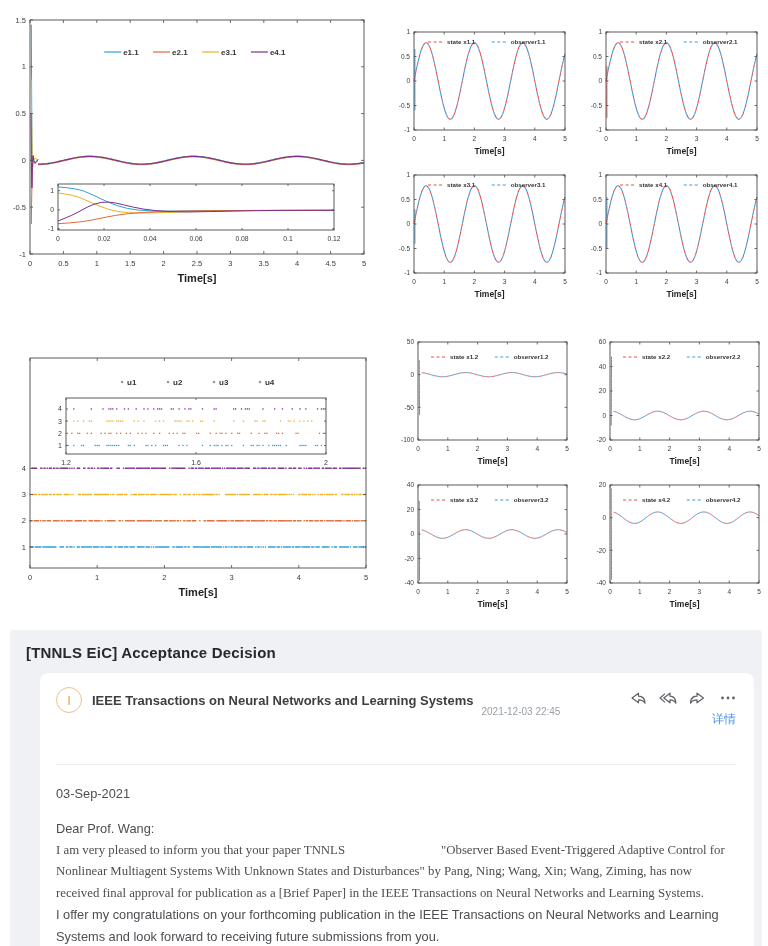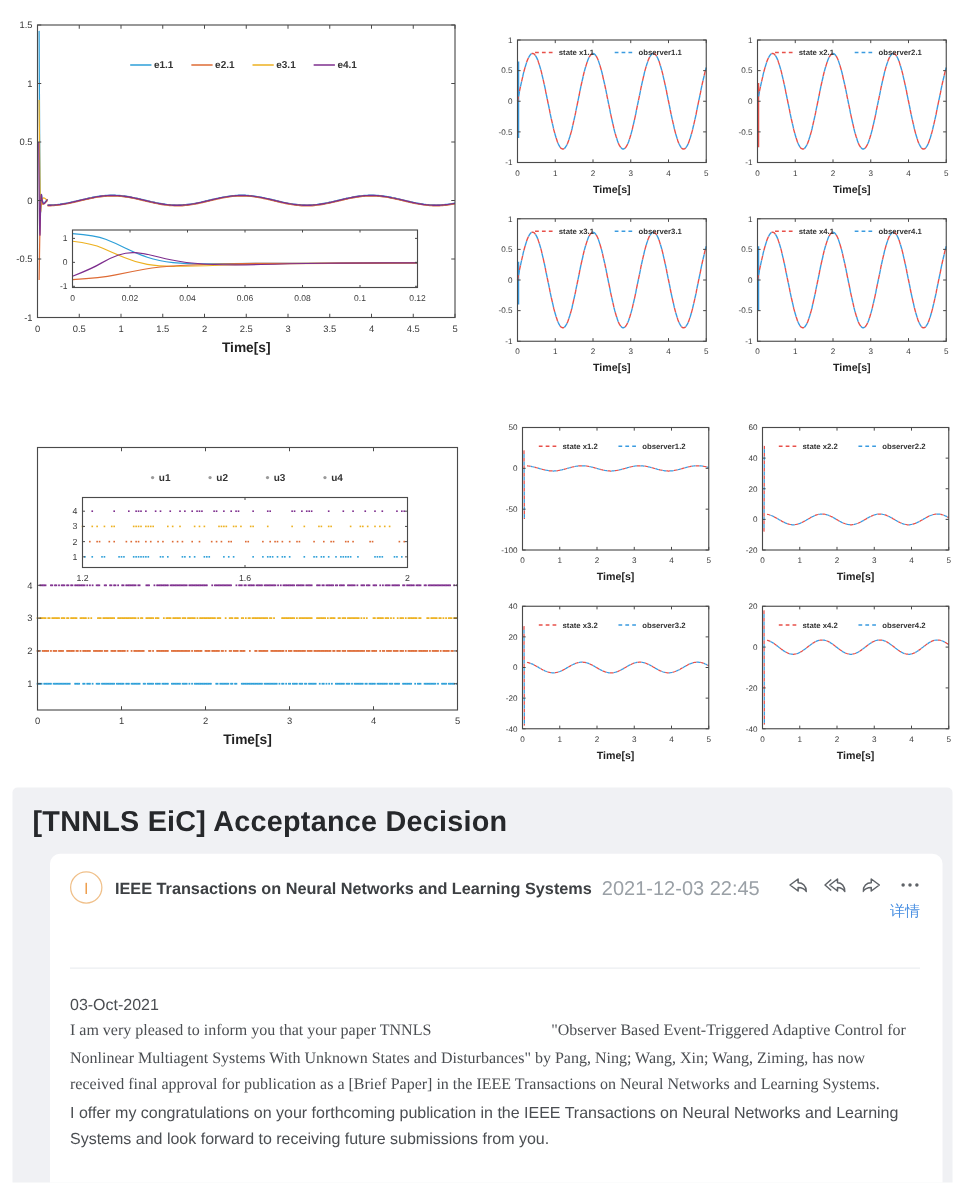--- a/index.html
+++ b/index.html
@@ -7,28 +7,28 @@
   .figs { padding:6px 0 0 2px; background:#fff; }
   .figrow { display:flex; align-items:flex-start; }
   .figrow + .figrow { margin-top:10px; }
   .grid2 { display:grid; grid-template-columns:repeat(2,186px); gap:2px 6px; margin-left:10px; margin-top:16px; }
   svg { display:block; }
   svg text { font-family:"Liberation Sans",sans-serif; }
   .fig-control { margin-top:12px; }
 
   .email-panel { margin:14px 6px 0 10px; height:330px; background:#f0f1f4; border-radius:4px;
                  padding:12px 8px 0 16px; overflow:hidden; }
-  .email-subject { font-size:23px; font-weight:700; color:#26282b; margin:2px 0 12px 0; letter-spacing:0.2px; }
+  .email-subject { font-size:15px; font-weight:700; color:#26282b; margin:2px 0 12px 0; letter-spacing:0.2px; }
   .email-card { background:#fff; border-radius:8px 8px 0 0; margin-left:14px; height:100%;
                 padding:14px 18px 16px 16px; }
   .email-head { display:flex; align-items:flex-start; }
   .avatar { width:26px; height:26px; border:1px solid #f0c08a; color:#ee9f4e; border-radius:50%;
             display:flex; align-items:center; justify-content:center; font-size:13px; flex:0 0 auto; }
   .sender { font-size:13px; font-weight:700; color:#3d4043; margin:6px 0 0 10px; }
-  .etime { font-size:16px; color:#9aa0a6; margin:6px 0 0 8px; white-space:nowrap; }
+  .etime { font-size:10px; color:#9aa0a6; margin:19px 0 0 8px; white-space:nowrap; }
   .head-spacer { flex:1; }
   .actions-col { display:flex; flex-direction:column; align-items:flex-end; margin-top:3px; }
   .action-icons { display:flex; gap:13px; align-items:center; }
   .action-icons svg { cursor:pointer; }
   .details-link { font-size:12px; color:#4a90e2; margin-top:5px; cursor:pointer; }
   .email-divider { border-top:1px solid #eceef1; margin-top:36px; }
   .email-body { margin-top:18px; font-size:12.8px; color:#4b4e52; line-height:1.68; }
   .email-body p { margin:0; }
   .gap-top { margin-top:14px !important; }
   .pre { white-space:pre-wrap;font-family:Liberation Serif, serif; }
@@ -1710,18 +1710,19 @@
             <circle cx="2.5" cy="8" r="1.4" fill="#5f6368"></circle>
             <circle cx="8" cy="8" r="1.4" fill="#5f6368"></circle>
             <circle cx="13.5" cy="8" r="1.4" fill="#5f6368"></circle>
           </svg>
         </div>
         <div class="details-link">详情</div>
       </div>
     </div>
     <div class="email-divider"></div>
     <div class="email-body">
-      <p>03-Oct-2021</p>
+      <p>03-Sep-2021</p>
+      <p class="gap-top">Dear Prof. Wang:</p>
       <p class="pre">I am very pleased to inform you that your paper TNNLS                              "Observer Based Event-Triggered Adaptive Control for Nonlinear Multiagent Systems With Unknown States and Disturbances" by Pang, Ning; Wang, Xin; Wang, Ziming, has now received final approval for publication as a [Brief Paper] in the IEEE Transactions on Neural Networks and Learning Systems.</p>
       <p>I offer my congratulations on your forthcoming publication in the IEEE Transactions on Neural Networks and Learning Systems and look forward to receiving future submissions from you.</p>
     </div>
   </div>
 </section>
 
 </body></html>

